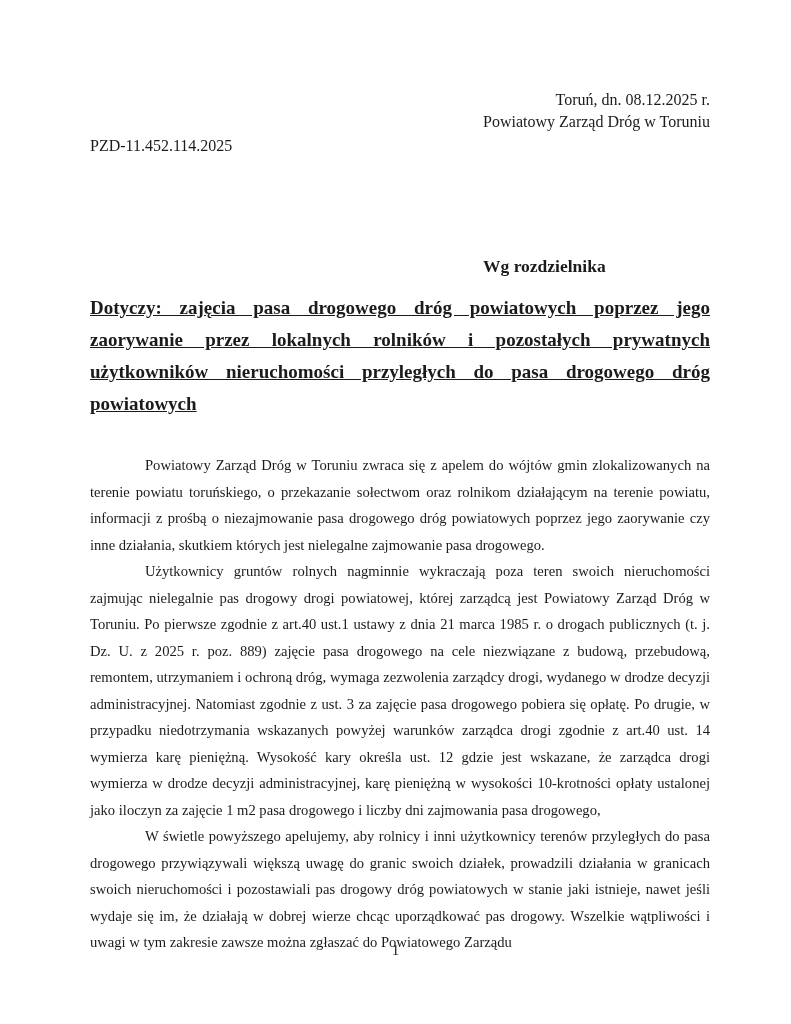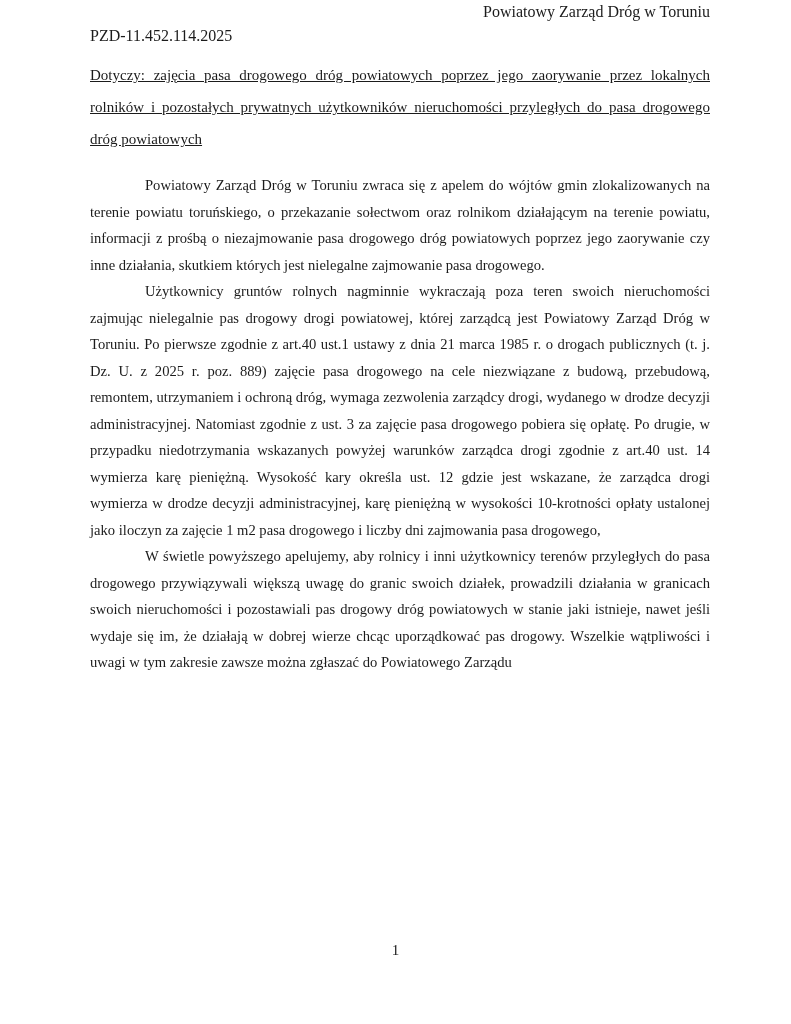--- a/index.html
+++ b/index.html
@@ -43,28 +43,28 @@
   .addressee {
     margin-top: 98px;
     padding-left: 393px;
     font-weight: bold;
     font-size: 17.5px;
     line-height: 25px;
     white-space: nowrap;
   }
   .subject {
     margin-top: 13px;
-    font-weight: normal;
-    font-size: 15px;
+    font-weight: bold;
+    font-size: 19px;
     line-height: 32px;
     text-align: justify;
     text-decoration: underline;
   }
   .bodytext {
-    margin-top: 17px;
+    margin-top: 32px;
   }
   .bodytext p {
     margin: 0;
     font-size: 14.6px;
     line-height: 26.5px;
     text-align: justify;
     text-indent: 55px;
   }
   .page-number {
     position: absolute;
@@ -75,25 +75,27 @@
     font-size: 15px;
     line-height: 20px;
   }
 </style>
 </head>
 <body>
 
 <div class="page">
   <div class="content">
 
+    <div class="date-line">Toruń, dn. 08.12.2025 r.</div>
 
     <div class="sender">Powiatowy Zarząd Dróg w Toruniu</div>
 
     <div class="ref">PZD-11.452.114.2025</div>
 
+    <div class="addressee">Wg rozdzielnika</div>
 
     <div class="subject">Dotyczy: zajęcia pasa drogowego dróg powiatowych poprzez jego zaorywanie przez lokalnych rolników i pozostałych prywatnych użytkowników nieruchomości przyległych do pasa drogowego dróg powiatowych</div>
 
     <div class="bodytext">
       <p>Powiatowy Zarząd Dróg w Toruniu zwraca się z apelem do wójtów gmin zlokalizowanych na terenie powiatu toruńskiego, o przekazanie sołectwom oraz rolnikom działającym na terenie powiatu, informacji z prośbą o niezajmowanie pasa drogowego dróg powiatowych poprzez jego zaorywanie czy inne działania, skutkiem których jest nielegalne zajmowanie pasa drogowego.</p>
       <p>Użytkownicy gruntów rolnych nagminnie wykraczają poza teren swoich nieruchomości zajmując nielegalnie pas drogowy drogi powiatowej, której zarządcą jest Powiatowy Zarząd Dróg w Toruniu. Po pierwsze zgodnie z art.40 ust.1 ustawy z dnia 21 marca 1985 r. o drogach publicznych (t. j. Dz. U. z 2025 r. poz. 889) zajęcie pasa drogowego na cele niezwiązane z budową, przebudową, remontem, utrzymaniem i ochroną dróg, wymaga zezwolenia zarządcy drogi, wydanego w drodze decyzji administracyjnej. Natomiast zgodnie z ust. 3 za zajęcie pasa drogowego pobiera się opłatę. Po drugie, w przypadku niedotrzymania wskazanych powyżej warunków zarządca drogi zgodnie z art.40 ust. 14 wymierza karę pieniężną. Wysokość kary określa ust. 12 gdzie jest wskazane, że zarządca drogi wymierza w drodze decyzji administracyjnej, karę pieniężną w wysokości 10-krotności opłaty ustalonej jako iloczyn za zajęcie 1 m2 pasa drogowego i liczby dni zajmowania pasa drogowego,</p>
       <p>W świetle powyższego apelujemy, aby rolnicy i inni użytkownicy terenów przyległych do pasa drogowego przywiązywali większą uwagę do granic swoich działek, prowadzili działania w granicach swoich nieruchomości i pozostawiali pas drogowy dróg powiatowych w stanie jaki istnieje, nawet jeśli wydaje się im, że działają w dobrej wierze chcąc uporządkować pas drogowy. Wszelkie wątpliwości i uwagi w tym zakresie zawsze można zgłaszać do Powiatowego Zarządu</p>
     </div>
   </div>
 

